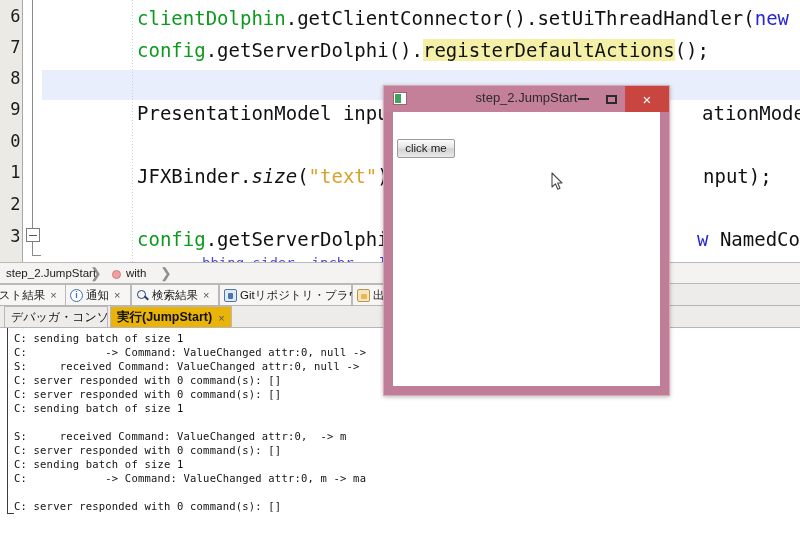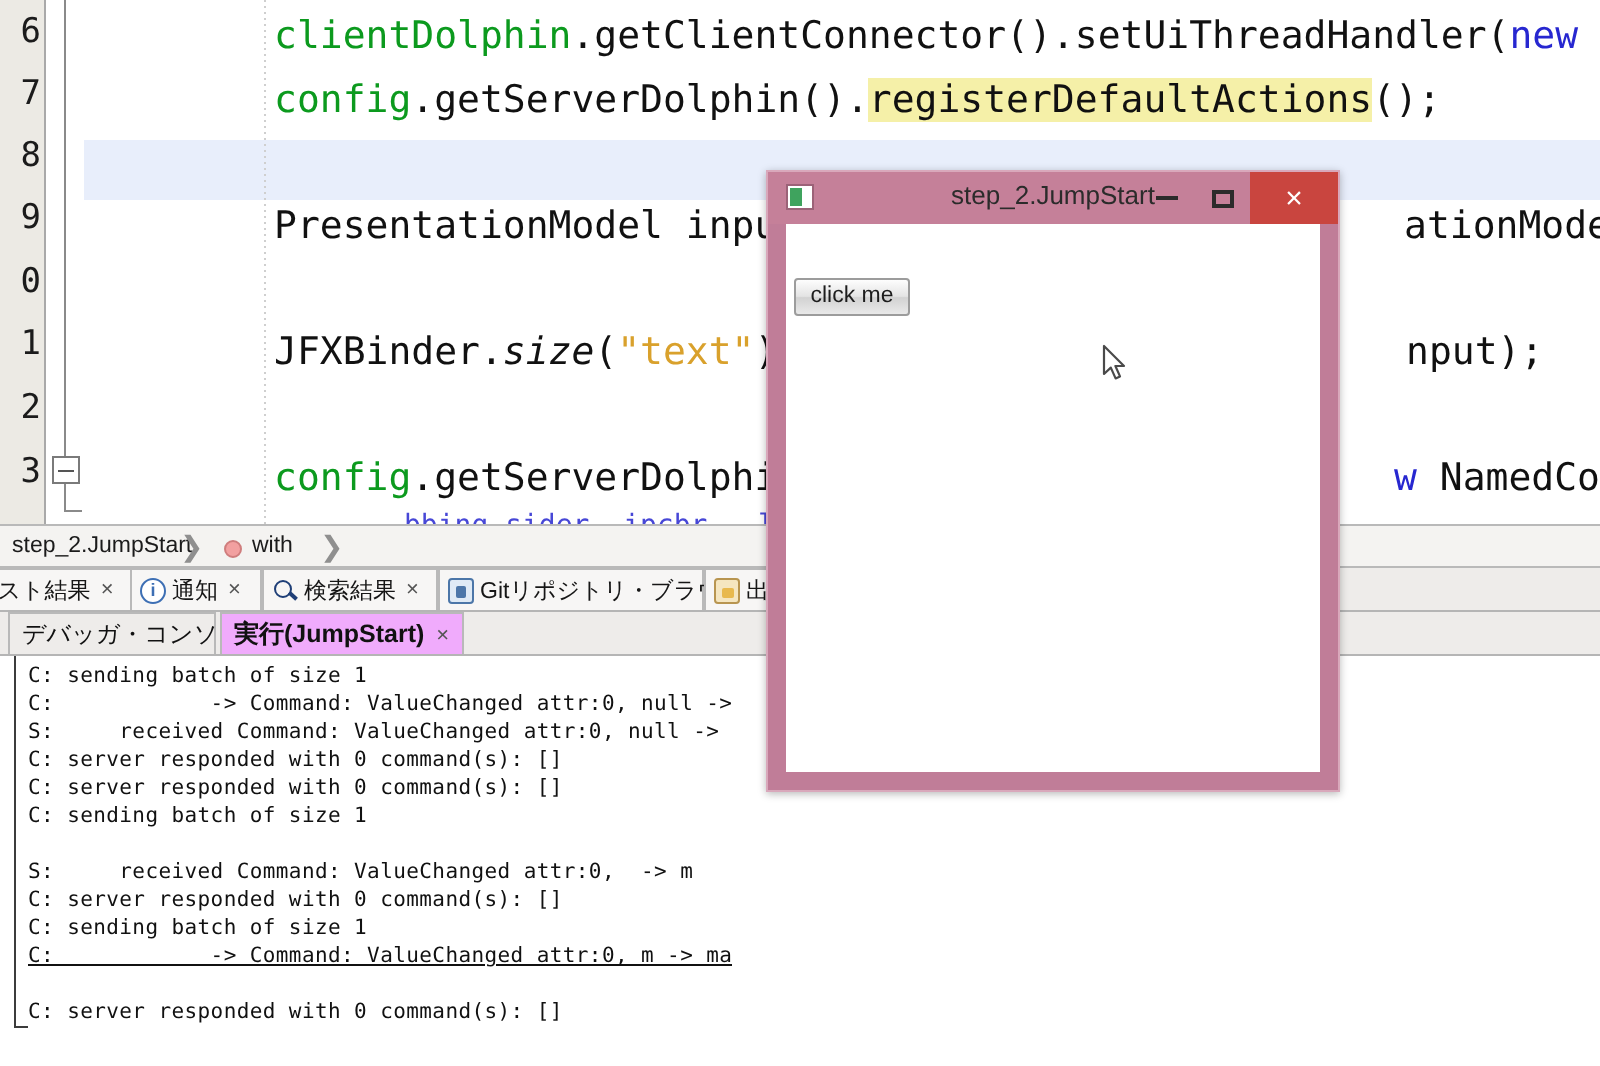--- a/index.html
+++ b/index.html
@@ -137,21 +137,21 @@
   }
   .tabrow2-underline{
     position:absolute; left:0; top:327px; width:800px; height:1px; background:#b5b5b5;
   }
   .vtab2 {
     position:absolute; top:0; height:22px;
     display:flex; align-items:center; padding:0 6px; gap:4px;
     border:1px solid #b9b9b9; border-bottom:none;
   }
   .vtab2.inactive { background:#eeecea; }
-  .vtab2.active { background:#f0abfc; }
+  .vtab2.active { background:#eab308; }
   .vtab2-label { font-size:12px; color:#111; white-space:nowrap; }
   .vtab2-label.bold { font-weight:bold; font-size:12.5px;}
 
   
   .console {
     position:absolute; left:0; top:328px; width:366px; height:205px;
     background:#ffffff; overflow:hidden;
   }
   .console-bracket{
     position:absolute; left:7px; top:0px; width:1px; height:186px; background:#3c3c3c;
@@ -251,21 +251,21 @@
       <div class="fold-stub"></div>
       <div class="fold-stub2"></div>
     </div>
 
     <div class="indentguide" style="left:132px;"></div>
 
     <div class="code-area">
 
       <div class="cl" style="left:95px; top:9px;"><span class="grn">clientDolphin</span><span>.getClientConnector().setUiThreadHandler(</span><span class="kw">new</span><span> Ja</span></div>
 
-      <div class="cl" style="left:95px; top:41px;"><span class="grn">config</span><span>.getServerDolphin().</span><span class="hl">registerDefaultActions</span><span>();</span></div>
+      <div class="cl" style="left:95px; top:41px;"><span class="grn">config</span><span>.getServerDolphi().</span><span class="hl">registerDefaultActions</span><span>();</span></div>
 
       <div class="cl" style="left:95px; top:104px;"><span>PresentationModel inpu</span></div>
       <div class="cl" style="left:660px; top:104px;"><span>ationModel(</span></div>
 
       <div class="cl" style="left:95px; top:167px;"><span>JFXBinder.</span><span class="ital">size</span><span>(</span><span class="str">"text"</span><span>)</span></div>
       <div class="cl" style="left:661px; top:167px;"><span>nput);</span></div>
 
       <div class="cl" style="left:95px; top:230px;"><span class="grn">config</span><span>.getServerDolphi</span></div>
       <div class="cl" style="left:655px; top:230px;"><span class="kw">w</span><span> NamedComma</span></div>
       <div class="cl" style="left:160px; top:256px; font-size:14px; color:#2727d0; opacity:0.85;"><span>bbing.sider  ipcbr. .ll</span></div>
@@ -329,21 +329,21 @@
 
     <div class="cline" style="top:5px;">C: sending batch of size 1</div>
     <div class="cline" style="top:19px;">C:            -&gt; Command: ValueChanged attr:0, null -&gt;</div>
     <div class="cline" style="top:33px;">S:     received Command: ValueChanged attr:0, null -&gt;</div>
     <div class="cline" style="top:47px;">C: server responded with 0 command(s): []</div>
     <div class="cline" style="top:61px;">C: server responded with 0 command(s): []</div>
     <div class="cline" style="top:75px;">C: sending batch of size 1</div>
     <div class="cline" style="top:103px;">S:     received Command: ValueChanged attr:0,  -&gt; m</div>
     <div class="cline" style="top:117px;">C: server responded with 0 command(s): []</div>
     <div class="cline" style="top:131px;">C: sending batch of size 1</div>
-    <div class="cline" style="top:145px;text-decoration:underline;">C:            -&gt; Command: ValueChanged attr:0, m -&gt; ma</div>
+    <div class="cline" style="top:145px;">C:            -&gt; Command: ValueChanged attr:0, m -&gt; ma</div>
     <div class="cline" style="top:173px;">C: server responded with 0 command(s): []</div>
   </div>
   <div class="console-right-fill"></div>
 
   <div class="dialog">
 
     <div class="dlg-titlebar">
       <div class="dlg-appicon"></div>
       <div class="dlg-title">step_2.JumpStart</div>
 

